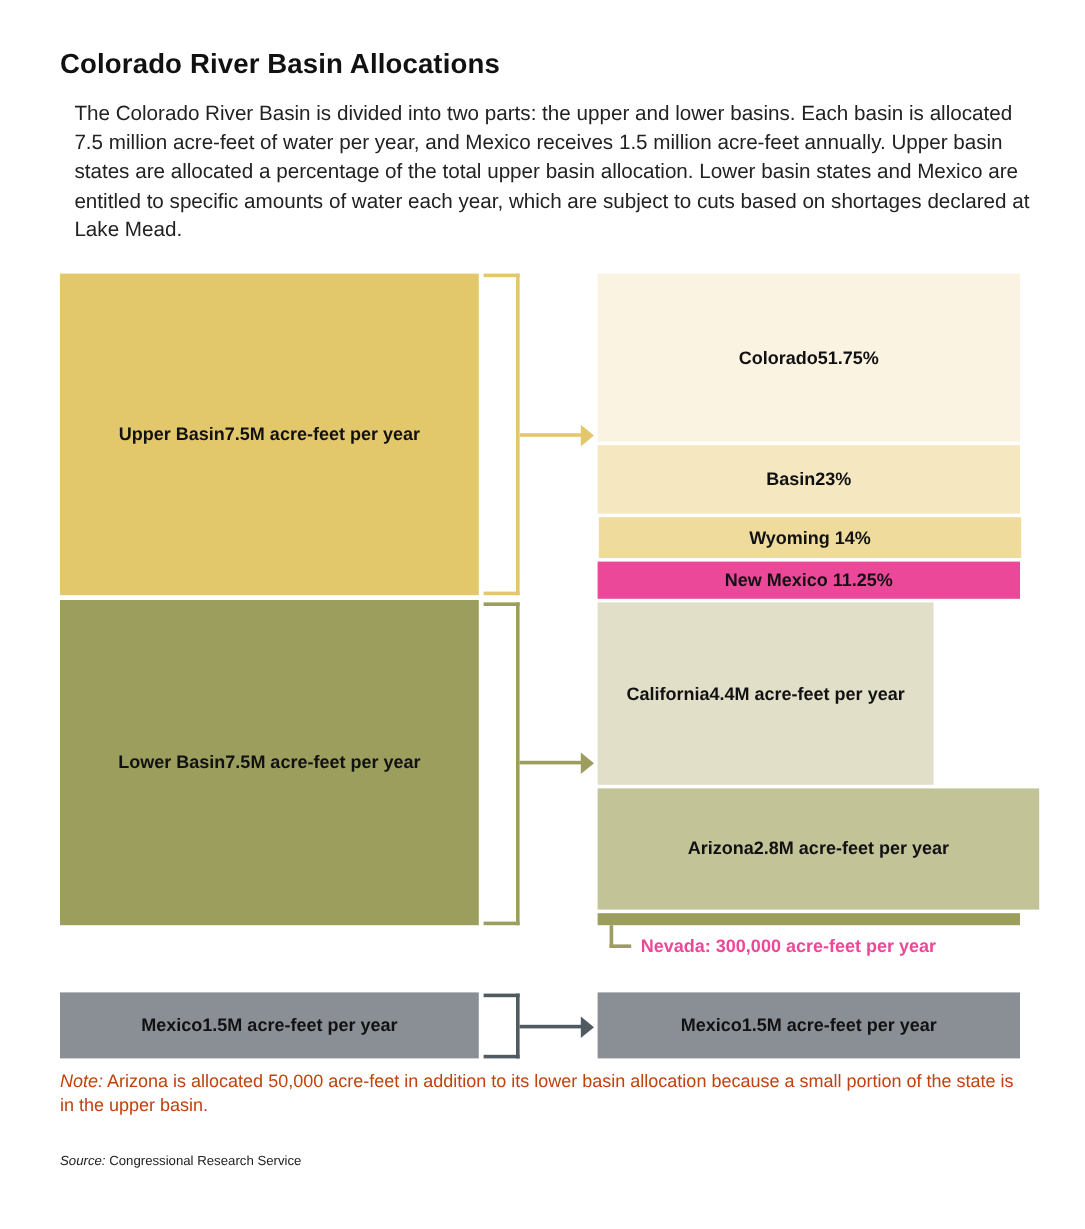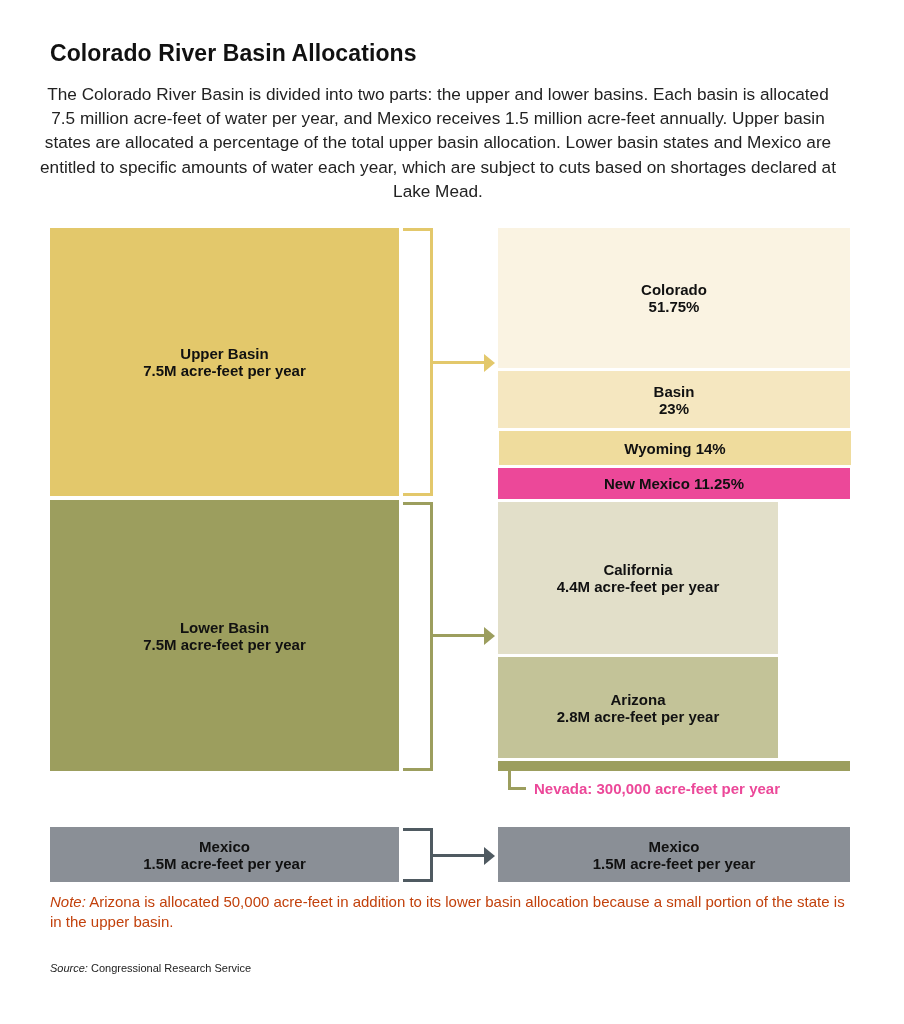--- a/index.html
+++ b/index.html
@@ -1,20 +1,20 @@
 <!DOCTYPE html>
 <html><head>
 <meta charset="utf-8">
 <style>
   html, body { margin: 0; padding: 0; background: #ffffff; }
   body { width: 904px; height: 1024px; position: relative; overflow: hidden;
          font-family: "Liberation Sans", "DejaVu Sans", sans-serif; color: #1a1a1a; }
   .title { position: absolute; left: 50px; top: 40px; font-size: 23px; font-weight: bold; letter-spacing: 0.1px; color: #111; }
-  .intro { position: absolute; left: 38px; top: 82px; width: 800px; font-size: 17.2px; line-height: 24.2px; color: #222; text-align: center; }
-  .box { position: absolute; display: flex; flex-direction: column; align-items: center; justify-content: center;
+  .intro { position: absolute; left: 62px; top: 82px; width: 800px; font-size: 17.2px; line-height: 24.2px; color: #222; }
+  .box { position: absolute; display: flex; flex-direction: row; align-items: center; justify-content: center;
          text-align: center; font-weight: bold; font-size: 15px; line-height: 17px; color: #111; box-sizing: border-box; }
   .box span { display: block; }
   .bracket { position: absolute; box-sizing: border-box; border-width: 3px; border-style: solid; border-left: none; }
   .arrow-line { position: absolute; height: 3px; }
   .arrow-head { position: absolute; width: 0; height: 0; border-top: 9px solid transparent; border-bottom: 9px solid transparent; }
   .nevada-leader { position: absolute; box-sizing: border-box; border-left: 3px solid #9c9e5e; border-bottom: 3px solid #9c9e5e; }
   .nevada-label { position: absolute; left: 534px; top: 780px; font-size: 15px; font-weight: bold; color: #ec4899; }
   .note { position: absolute; left: 50px; top: 892px; width: 800px; font-size: 15px; line-height: 20px; color: #c2410c; }
   .source { position: absolute; left: 50px; top: 962px; font-size: 11px; color: #222; }
   em { font-style: italic; }
@@ -62,21 +62,21 @@
   <span>Wyoming 14%</span>
 </div>
 <div class="box" style="left: 498px; top: 468px; width: 352px; height: 31px; background: #ec4899;">
   <span>New Mexico 11.25%</span>
 </div>
 
 <div class="box" style="left: 498px; top: 502px; width: 280px; height: 152px; background: rgb(226, 223, 201);">
   <span>California</span>
   <span>4.4M acre-feet per year</span>
 </div>
-<div class="box" style="left: 498px; top: 657px; width: 280px; height: 101px; background: rgb(195, 195, 152);">
+<div class="box" style="left: 498px; top: 657px; width: 368px; height: 101px; background: rgb(195, 195, 152);">
   <span>Arizona</span>
   <span>2.8M acre-feet per year</span>
 </div>
 <div class="box" style="left: 498px; top: 761px; width: 352px; height: 10px; background: rgb(156, 158, 94);"></div>
 <div class="nevada-leader" style="left:508px; top:771px; width:18px; height:19px;"></div>
 <div class="nevada-label">Nevada: 300,000 acre-feet per year</div>
 
 <div class="box" style="left: 498px; top: 827px; width: 352px; height: 55px; background: rgb(138, 143, 150);">
   <span>Mexico</span>
   <span>1.5M acre-feet per year</span>

